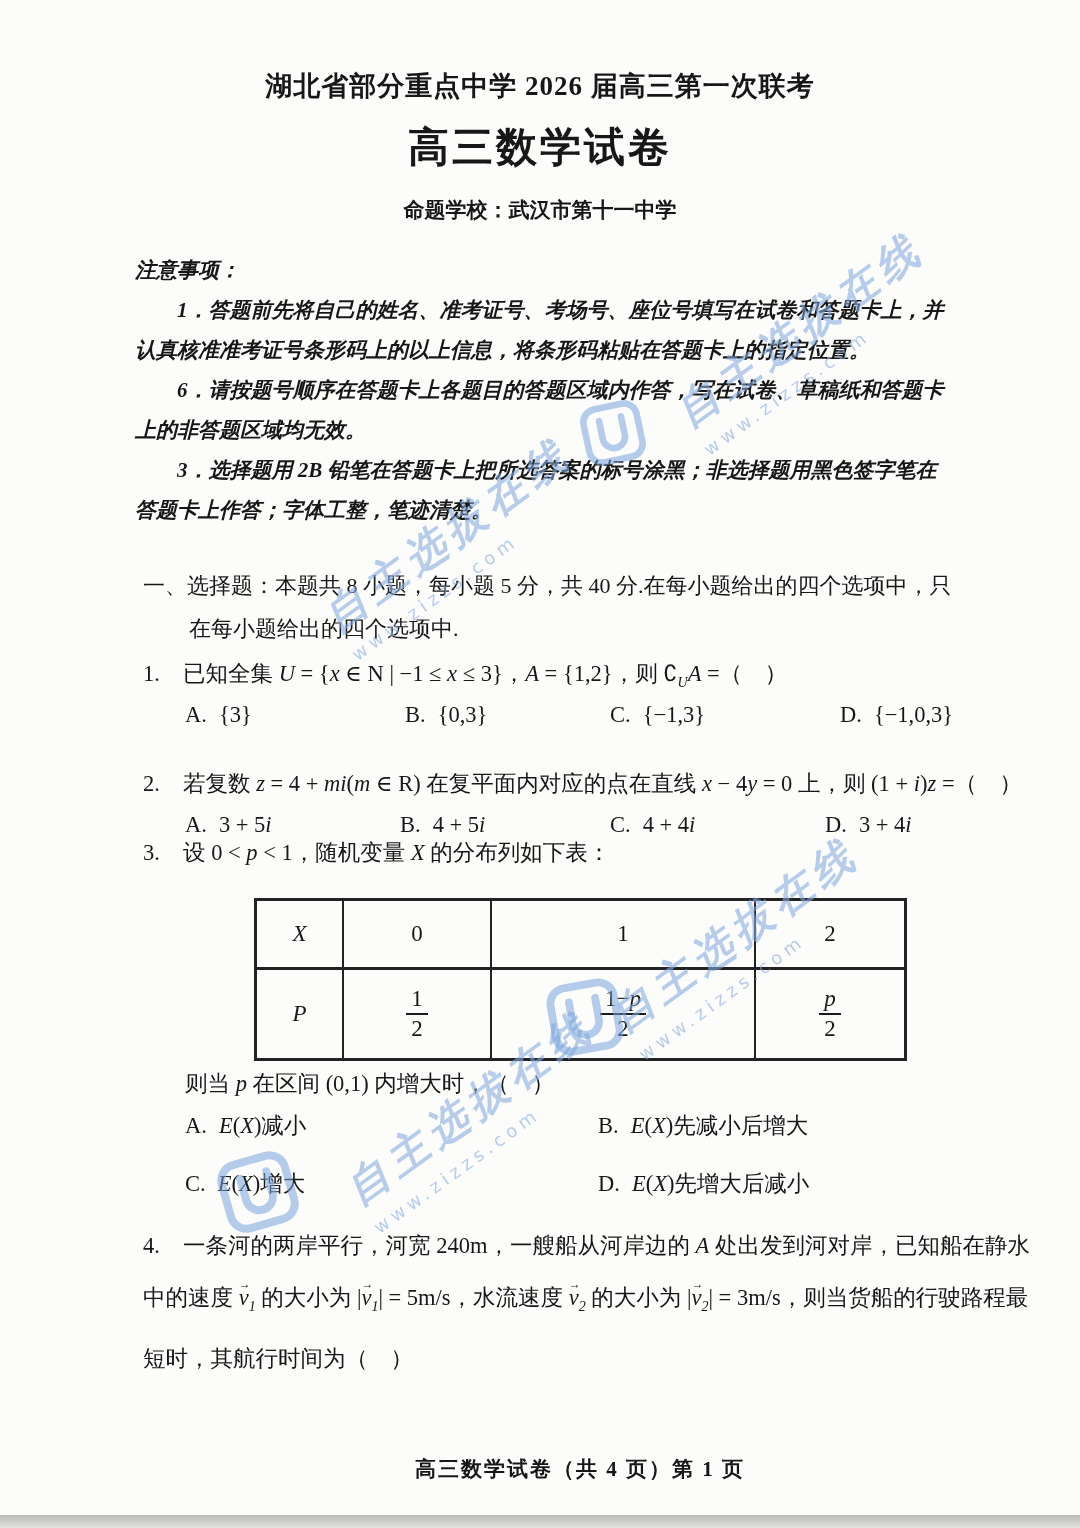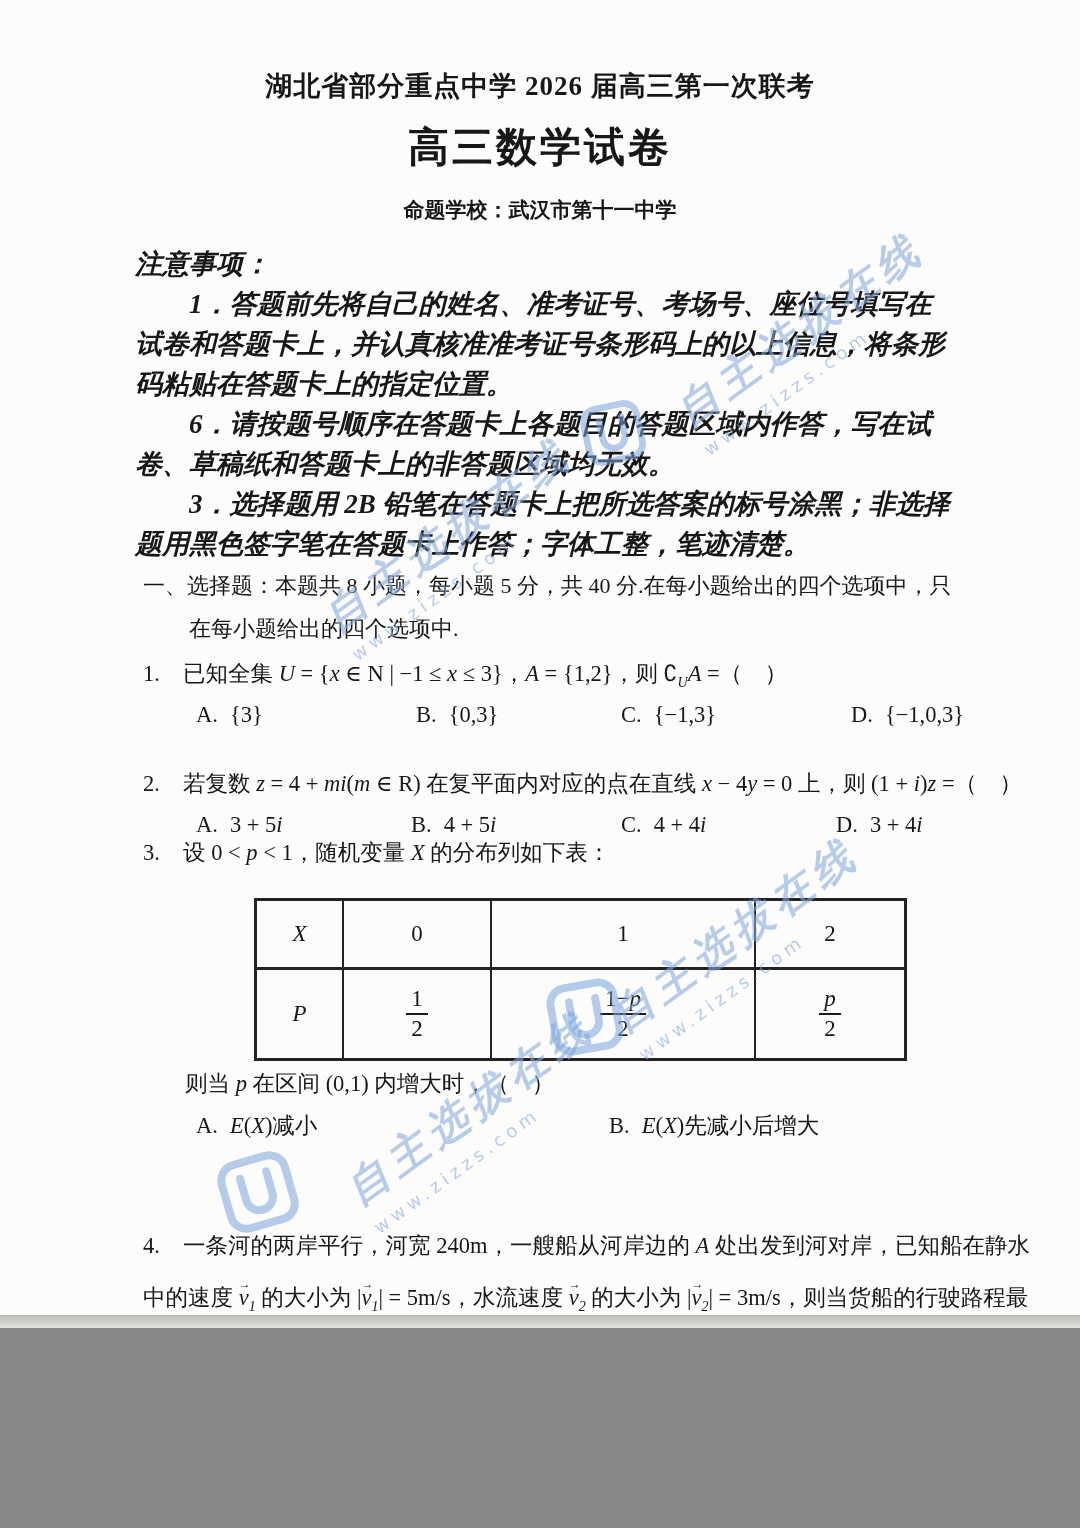--- a/index.html
+++ b/index.html
@@ -1,30 +1,30 @@
 <!DOCTYPE html>
 <html><head>
 <meta charset="utf-8">
 <style>
   html,body{margin:0;padding:0;background:#888;}
-  .page{position:relative;width:1080px;height:1328px;margin:0 auto;background:#fcfcfa;
+  .page{position:relative;width:1080px;height:1528px;margin:0 auto;background:#fcfcfa;
         font-family:"Liberation Serif","DejaVu Serif",serif;color:#171717;overflow:hidden;}
   .ctr{position:absolute;left:0;width:100%;text-align:center;}
   .exam-title{top:68px;font-size:27px;font-weight:700;letter-spacing:1px;}
   .paper-title{top:120px;font-size:41px;font-weight:700;letter-spacing:3px;}
   .school-line{top:196px;font-size:21px;font-weight:700;}
-  .notice{position:absolute;left:135px;top:244px;width:818px;font-size:27px;line-height:40px;
+  .notice{position:absolute;left:135px;top:250px;width:818px;font-size:21px;line-height:40px;
           font-style:italic;font-weight:600;}
   .notice p{margin:0;text-indent:2em;}
   .notice .nh{text-indent:0;font-weight:700;}
   .sec{position:absolute;left:143px;top:564px;width:845px;font-size:22px;font-weight:400;line-height:43px;}
   .sec .l2{padding-left:46px;}
   .q{position:absolute;left:143px;width:892px;font-size:22.5px;line-height:52px;}
   .qno{display:inline-block;min-width:30px;margin-right:10px;}
-  .optrow{position:absolute;left:185px;width:850px;display:grid;font-size:22.5px;margin-left:11px;}
+  .optrow{position:absolute;left:185px;width:850px;display:grid;font-size:22.5px;}
   .g4a{grid-template-columns:220px 205px 230px 1fr;}
   .g4b{grid-template-columns:215px 210px 215px 1fr;}
   .g2{grid-template-columns:413px 1fr;}
   .olabel{margin-right:12px;}
   .mi{font-style:italic;font-family:"Liberation Serif",serif;}
   sub.mi{font-size:14px;}
   .vec{display:inline-block;position:relative;}
   .vec::after{content:"\2192";position:absolute;left:0;top:-14px;font-size:12px;font-style:normal;}
   .frac{display:inline-block;text-align:center;vertical-align:middle;line-height:1.15;margin:0 3px;}
   .frac .num{display:block;border-bottom:2px solid #1b1b1b;padding:0 5px 1px;}
@@ -103,20 +103,24 @@
     </tr>
   </tbody>
     </table>
 
   <div class="q" style="top:1058px;left:185px">则当 <span class="mi">p</span> 在区间 (0,1) 内增大时，（　）</div>
 
   <div class="optrow g2" style="top:1110px">
     <span class="opt"><span class="olabel">A.</span><span><span class="mi">E</span>(<span class="mi">X</span>)减小</span></span>
     <span class="opt"><span class="olabel">B.</span><span><span class="mi">E</span>(<span class="mi">X</span>)先减小后增大</span></span>
   </div>
+  <div class="optrow g2" style="top:1168px">
+    <span class="opt"><span class="olabel">C.</span><span><span class="mi">E</span>(<span class="mi">X</span>)增大</span></span>
+    <span class="opt"><span class="olabel">D.</span><span><span class="mi">E</span>(<span class="mi">X</span>)先增大后减小</span></span>
+  </div>
 
   <div class="q" style="top:1220px">
     <span class="qno">4.</span><span>一条河的两岸平行，河宽 240m，一艘船从河岸边的 <span class="mi">A</span> 处出发到河对岸，已知船在静水中的速度 <span class="mi vec">v</span><sub class="mi">1</sub> 的大小为 |<span class="mi vec">v</span><sub class="mi">1</sub>| = 5m/s，水流速度 <span class="mi vec">v</span><sub class="mi">2</sub> 的大小为 |<span class="mi vec">v</span><sub class="mi">2</sub>| = 3m/s，则当货船的行驶路程最短时，其航行时间为（　）</span>
   </div>
 
   <div class="ctr footer">高三数学试卷（共 4 页）第 1 页</div>
 
   <div class="wm" style="left:660px;top:300px">
     <div class="brand">自主选拔在线</div>
     <div class="url">www.zizzs.com</div>

